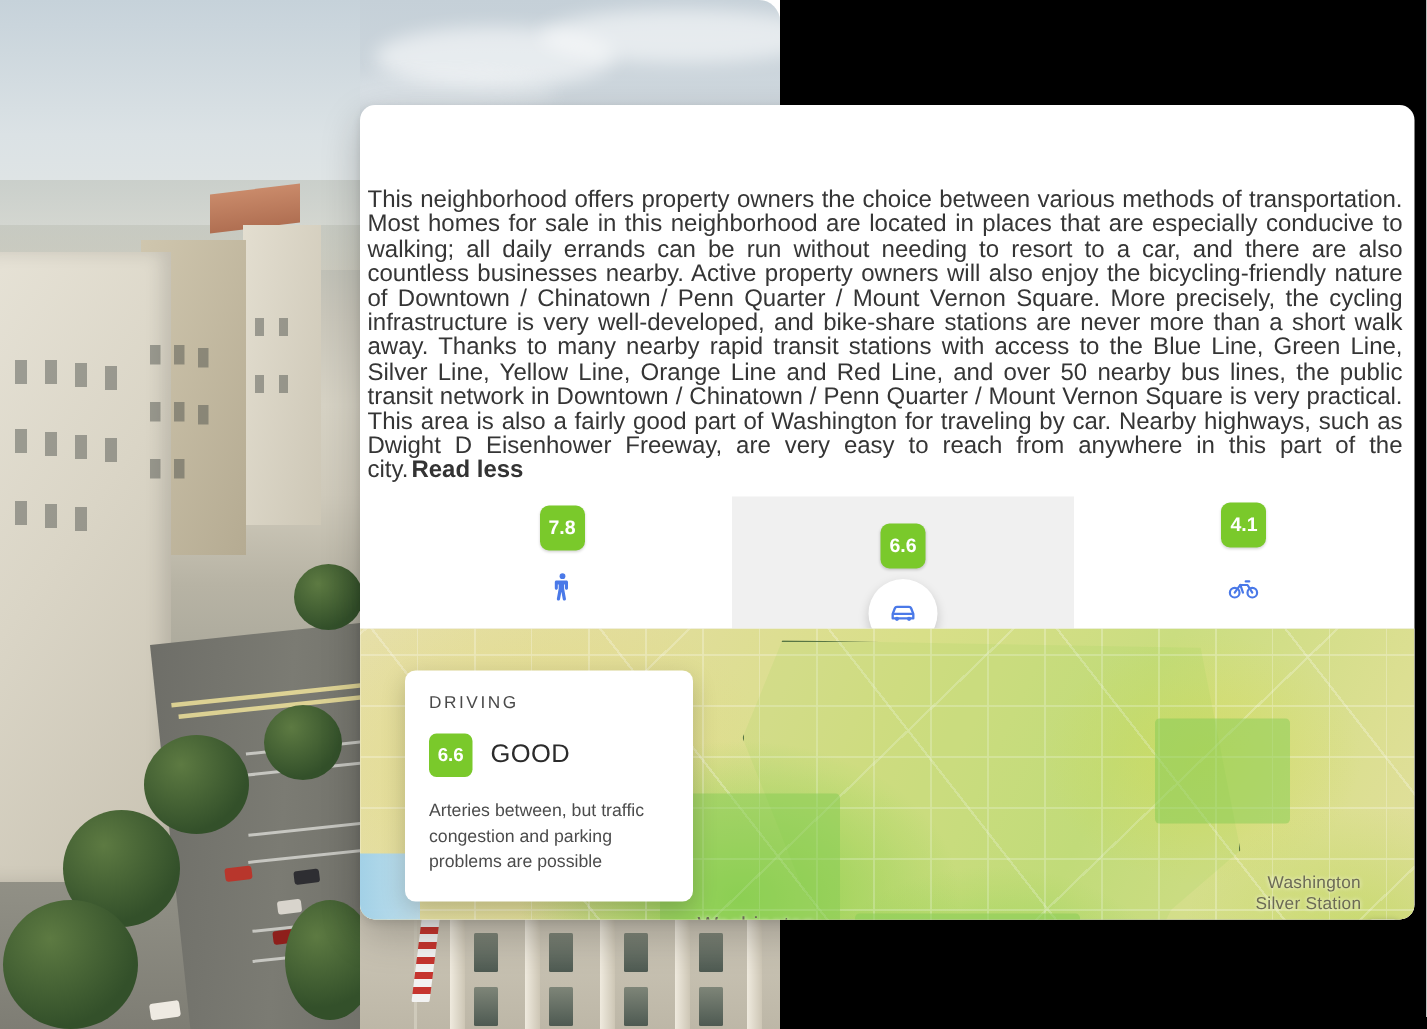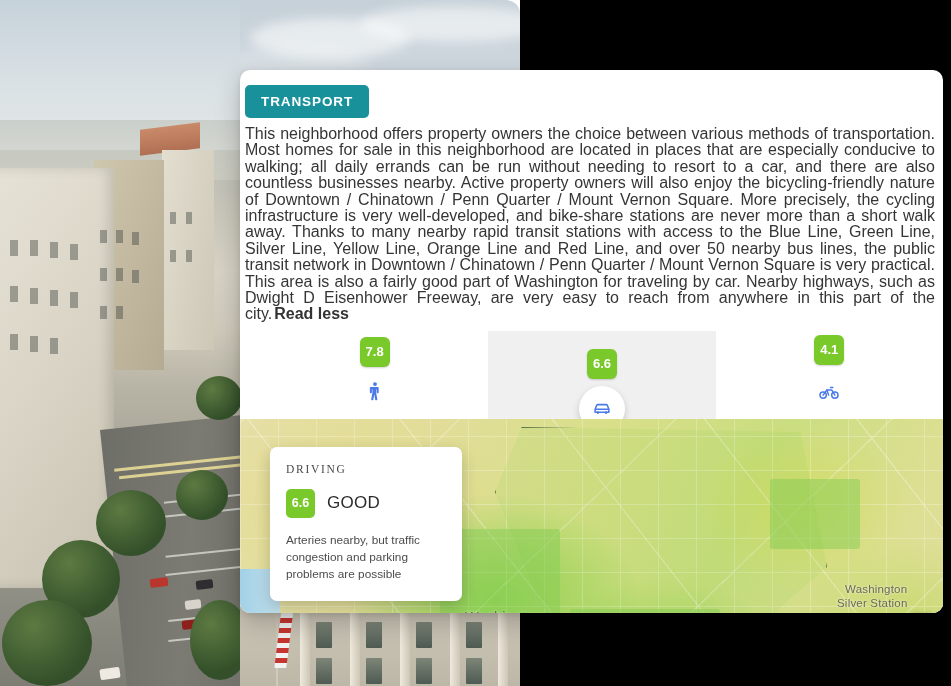--- a/index.html
+++ b/index.html
@@ -170,21 +170,21 @@
     text-shadow:0 0 3px rgba(255,255,255,.85);white-space:nowrap;
   }
   .map-label.small{font-size:11.5px;line-height:14px;text-align:center;}
 
   
   .map-popup{
     position:absolute;left:30px;top:28px;width:160px;
     background:#ffffff;border-radius:7px;padding:16px 16px 18px 16px;
     box-shadow:0 6px 16px rgba(0,0,0,.20);
   }
-  .mp-title{font-size:11.5px;letter-spacing:1.7px;color:#4a4a4a;font-weight:400;font-family:Liberation Serif, serif;}
+  .mp-title{font-size:11.5px;letter-spacing:1.7px;color:#4a4a4a;font-weight:400;}
   .mp-row{display:flex;align-items:center;margin-top:14px;}
   .mp-badge{
     width:29px;height:29px;border-radius:5px;color:#fff;font-size:12.5px;font-weight:700;
     display:flex;align-items:center;justify-content:center;
   }
   .mp-verdict{margin-left:12px;font-size:17px;color:#2b2b2b;letter-spacing:.3px;}
   .mp-desc{margin-top:14px;font-size:11.8px;line-height:17px;color:#4c4c4c;}
 
   
   .map-ctrl{
@@ -286,21 +286,20 @@
     <div class="ph-tree" style="left:2px;top:600px;width:90px;height:86px;"></div>
     <div class="ph-tree" style="left:176px;top:470px;width:52px;height:50px;"></div>
     <div class="ph-tree" style="left:196px;top:376px;width:46px;height:44px;"></div>
     <div class="ph-tree" style="left:190px;top:600px;width:60px;height:80px;"></div>
   </div>
 </div>
 
 <div id="info-panel">
 
   <div class="tabs">
-    <div class="tab active">TRANSPORT</div>
   </div>
 
   <div class="desc">
     <span>This neighborhood offers property owners the choice between various methods of transportation. Most homes for sale in this neighborhood are located in places that are especially conducive to walking; all daily errands can be run without needing to resort to a car, and there are also countless businesses nearby. Active property owners will also enjoy the bicycling-friendly nature of Downtown / Chinatown / Penn Quarter / Mount Vernon Square. More precisely, the cycling infrastructure is very well-developed, and bike-share stations are never more than a short walk away. Thanks to many nearby rapid transit stations with access to the Blue Line, Green Line, Silver Line, Yellow Line, Orange Line and Red Line, and over 50 nearby bus lines, the public transit network in Downtown / Chinatown / Penn Quarter / Mount Vernon Square is very practical. This area is also a fairly good part of Washington for traveling by car. Nearby highways, such as Dwight D Eisenhower Freeway, are very easy to reach from anywhere in this part of the city.</span><span class="readless">Read less</span>
   </div>
 
   <div class="scores">
 
     <div class="score-col">
       <div class="badge" style="background:#7ac92b;margin-top:6px;">7.8</div>
@@ -358,21 +357,21 @@
     <div class="map-label" style="left:225px;top:190px;">Washington</div>
     <div class="map-label small" style="left:605px;top:163px;">Washington</div>
     <div class="map-label small" style="left:597px;top:177px;">Silver Station</div>
 
     <div class="map-popup">
       <div class="mp-title">DRIVING</div>
       <div class="mp-row">
         <div class="mp-badge" style="background:#7ac92b;">6.6</div>
         <div class="mp-verdict">GOOD</div>
       </div>
-      <div class="mp-desc">Arteries nearby, but traffic congestion and parking problems are possible</div>
+      <div class="mp-desc">Arteries between, but traffic congestion and parking problems are possible</div>
     </div>
 
     <div class="map-ctrl">
       <div class="mc-btn">+</div>
       <div class="mc-btn">−</div>
       <div class="mc-btn">
         
       </div>
     </div>
   </div>

